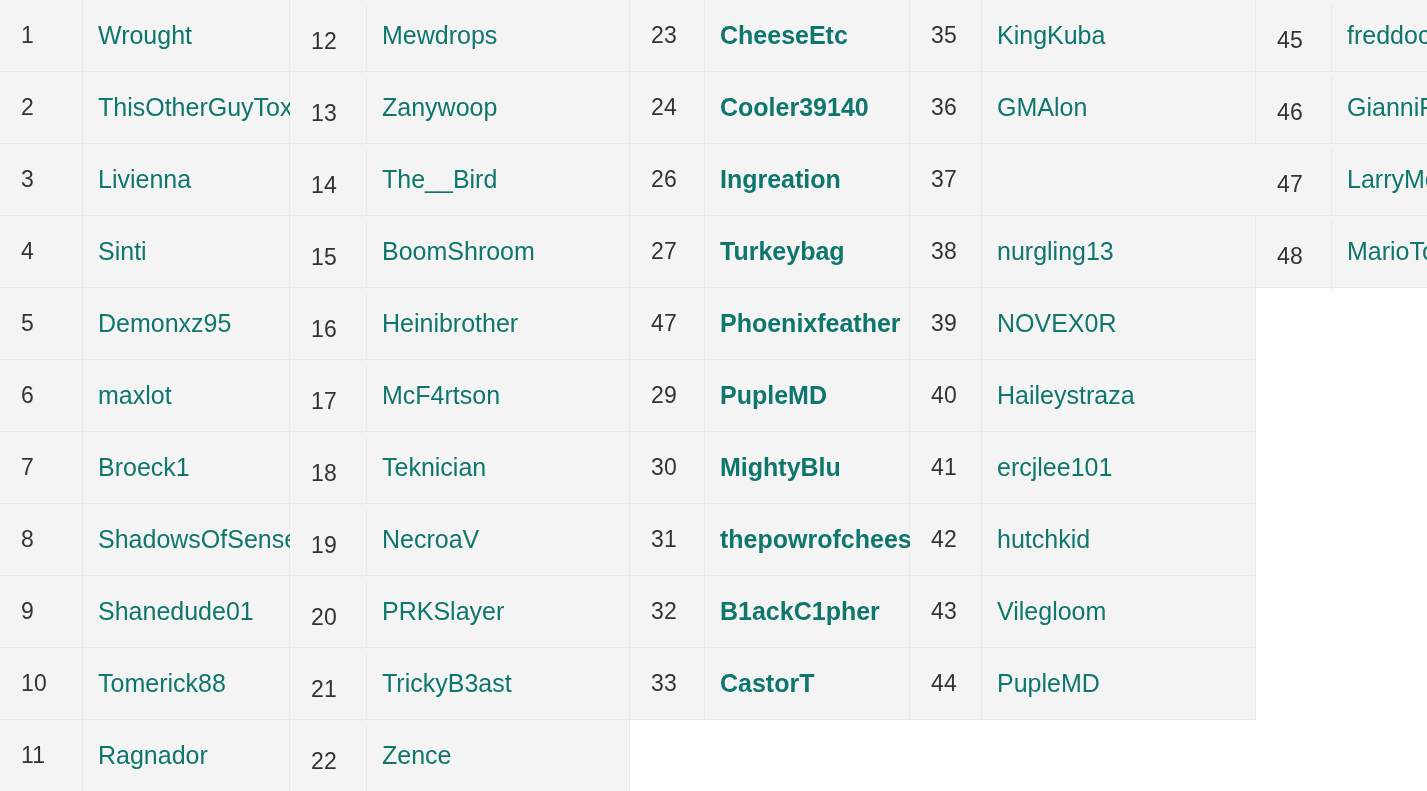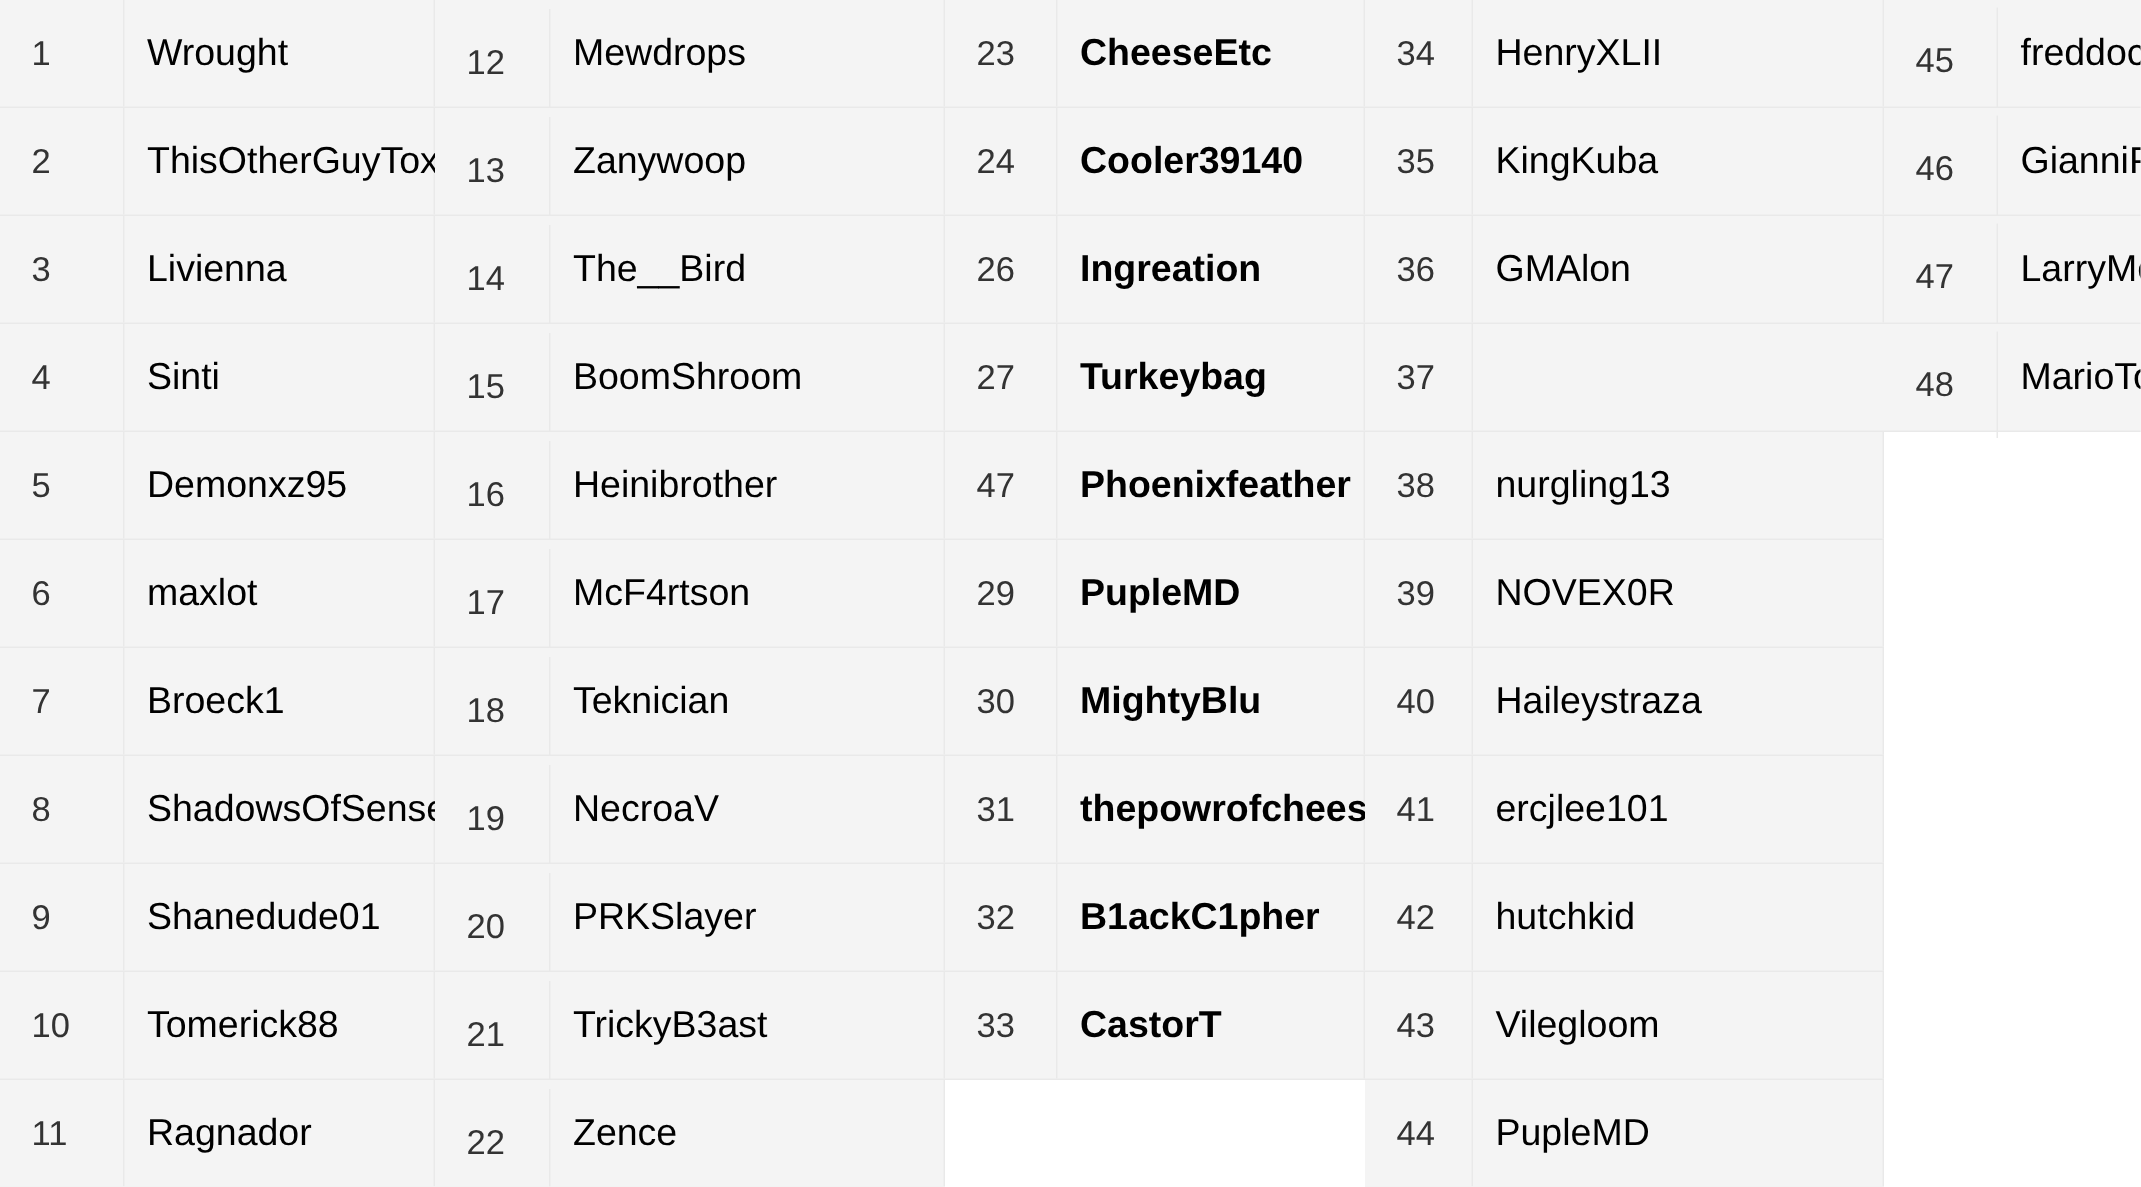--- a/index.html
+++ b/index.html
@@ -40,21 +40,21 @@
     line-height:1;
     letter-spacing:.1px;
   }
   .name-cell{
     box-sizing:border-box;
     border-right:1px solid #e9e9e9;
     height:100%;
     display:flex;
     align-items:center;
     padding-left:15px;
-    color:#000000;
+    color:#0f766e;
     font-size:25px;
     line-height:1;
     white-space:nowrap;
     cursor:pointer;
   }
 
   
   .g0 .rank-cell{width:83px;}
   .g0 .name-cell{width:207px;}
   .g1 .rank-cell{width:77px;margin-top:12px;}
@@ -199,24 +199,20 @@
         <div class="rank-cell">32</div>
         <a class="name-cell">B1ackC1pher</a>
       </div>
       <div class="lb-row">
         <div class="rank-cell">33</div>
         <a class="name-cell">CastorT</a>
       </div>
     </div>
     <div class="col-group g3">
       <div class="lb-row">
-        <div class="rank-cell">34</div>
-        <a class="name-cell">HenryXLII</a>
-      </div>
-      <div class="lb-row">
         <div class="rank-cell">35</div>
         <a class="name-cell">KingKuba</a>
       </div>
       <div class="lb-row">
         <div class="rank-cell">36</div>
         <a class="name-cell">GMAlon</a>
       </div>
       <div class="lb-row">
         <div class="rank-cell">37</div>
       </div>

